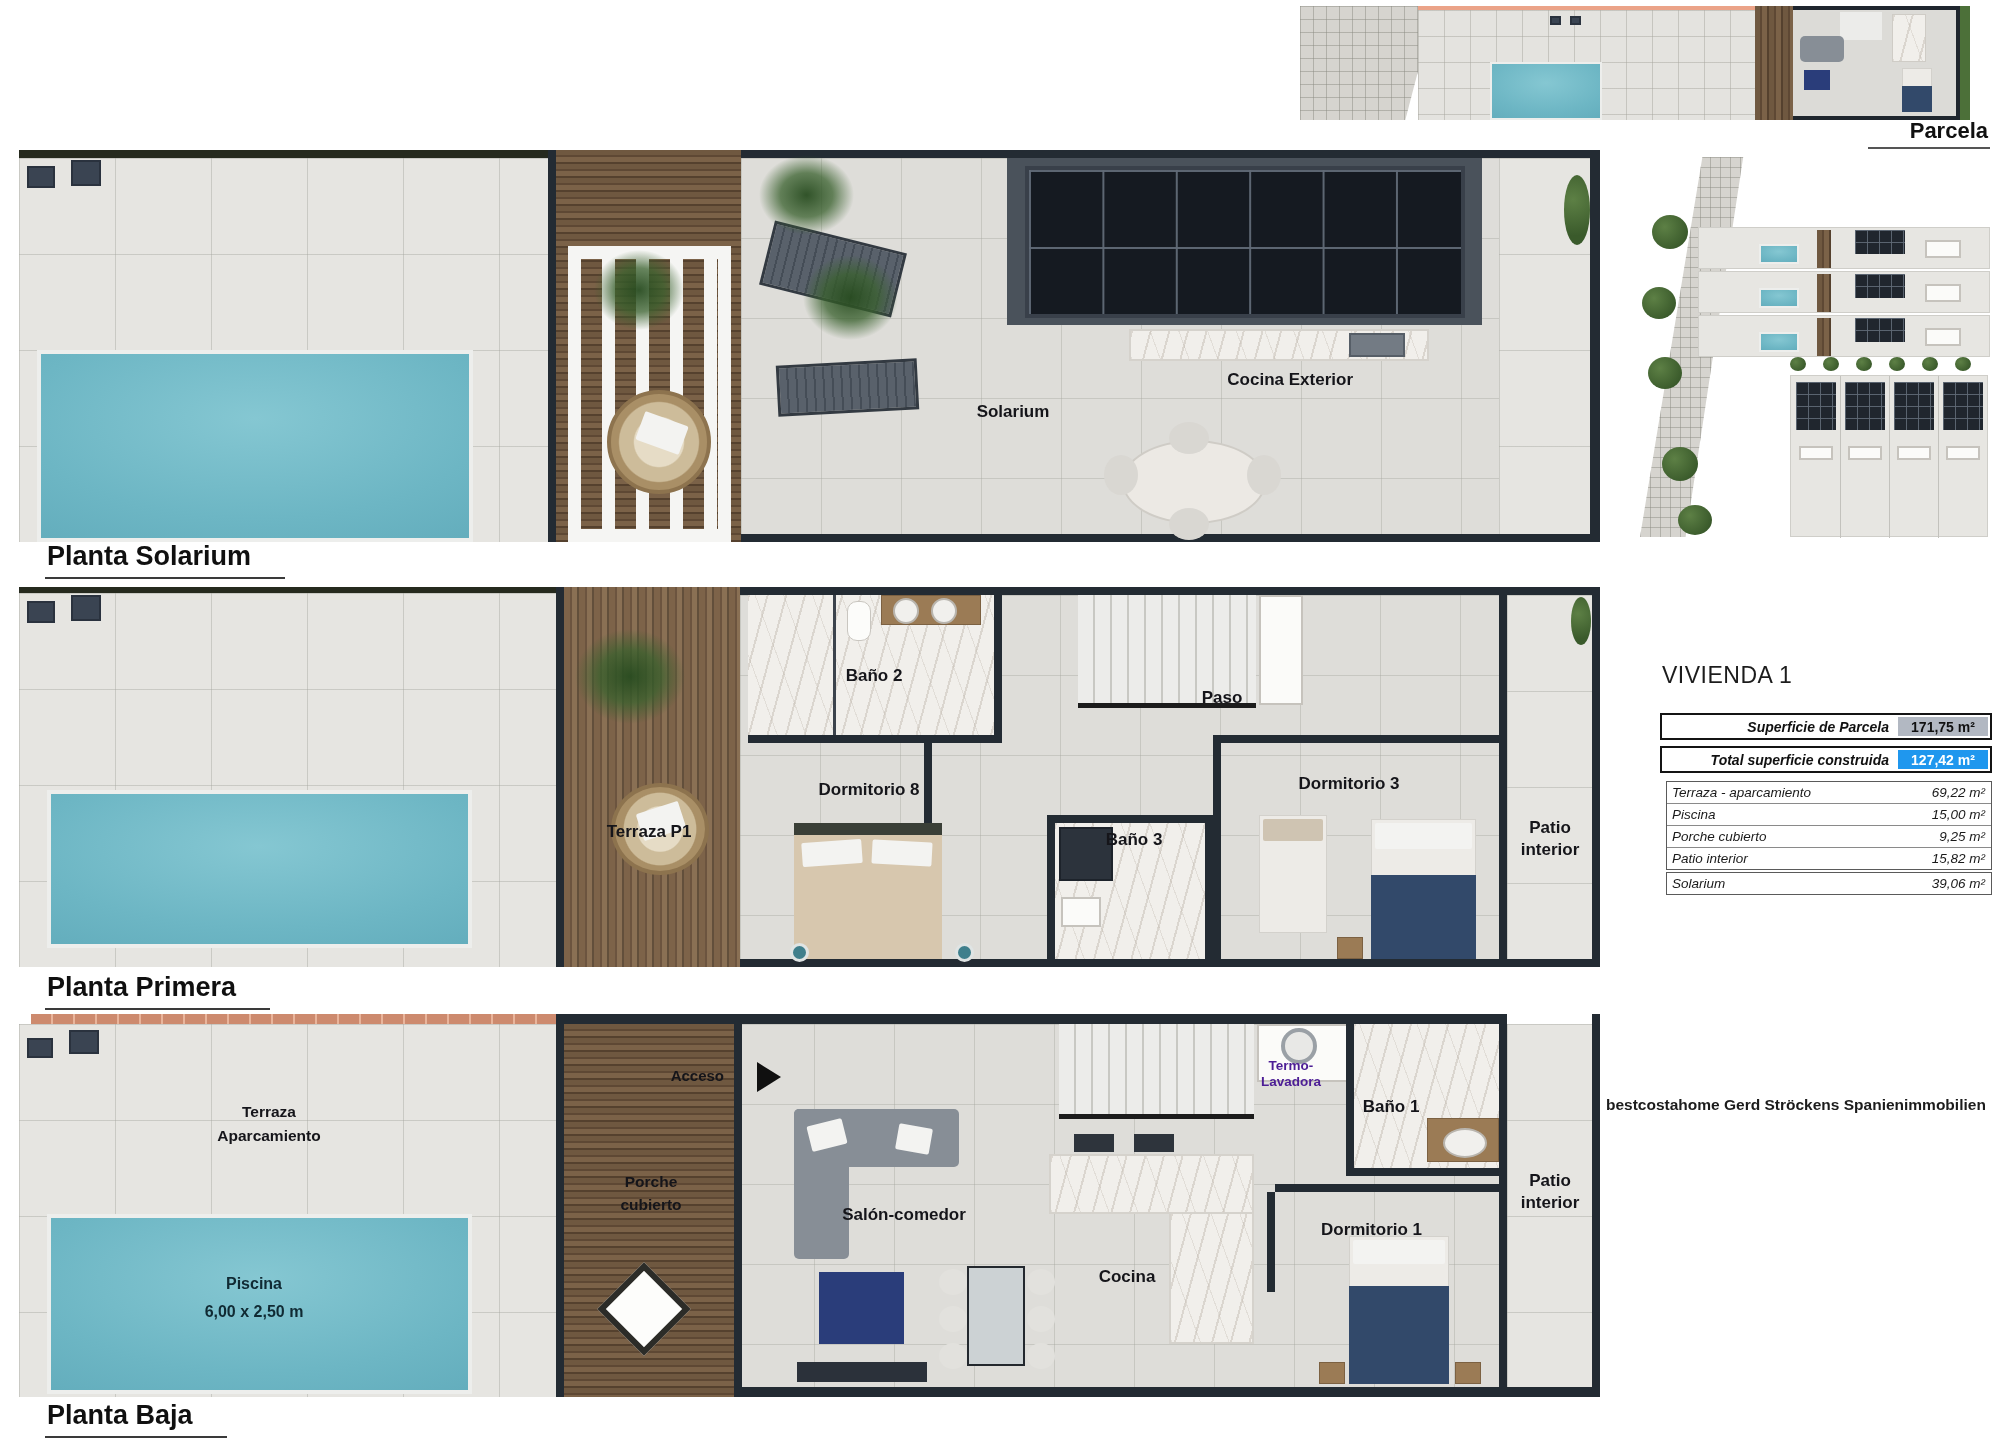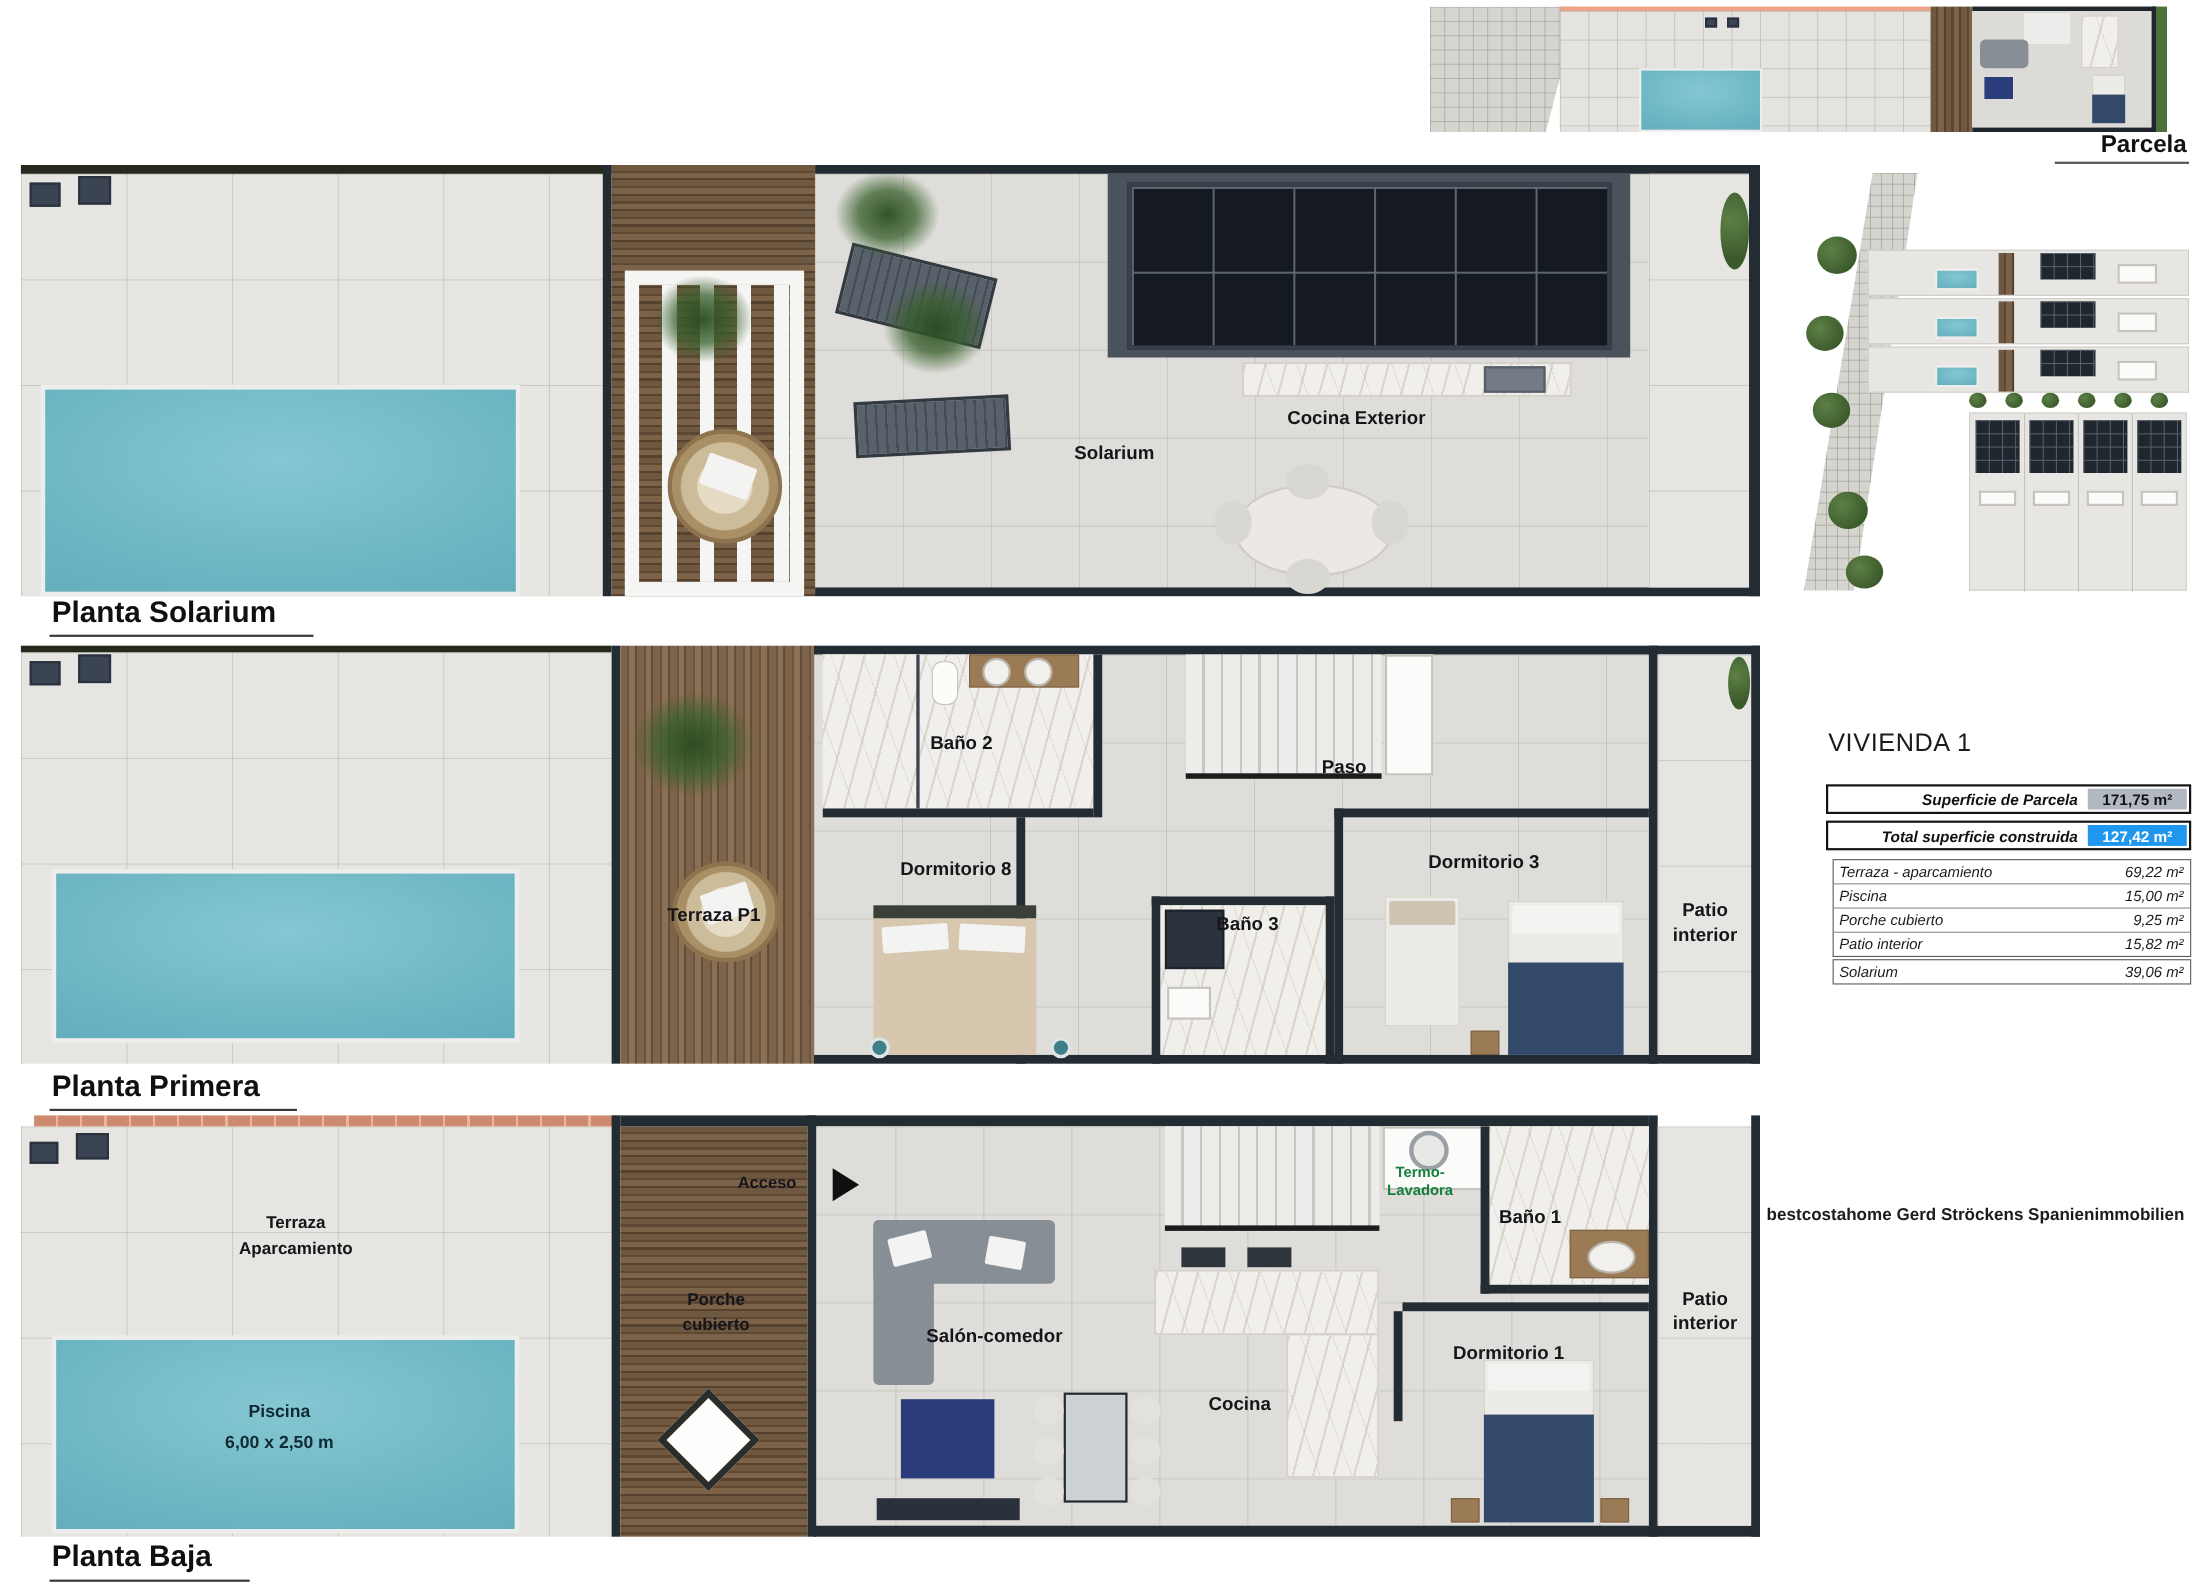--- a/index.html
+++ b/index.html
@@ -54,21 +54,21 @@
   .rug{background:#2a3d7a;}
   .bed-beige{background:#d7c7ae;}
   .bed-white{background:#edebe7;border:1px solid #d3d1cc;box-sizing:border-box;}
   .bed-navy{background:#32496a;}
   .wood-item{background:#9b7b55;border:1px solid #7c6142;box-sizing:border-box;}
   .wicker{border-radius:50%;background:radial-gradient(circle,#e6dcc6 0 36%,#cdbc9a 38% 58%,#a98f66 60% 100%);border:4px solid #8d734e;box-sizing:border-box;}
   .pergola{border:13px solid #f5f5f3;box-sizing:border-box;
         background:repeating-linear-gradient(90deg,transparent 0 21px,#f5f5f3 21px 34px);}
   
   .room-label{font-weight:bold;font-size:17px;line-height:1.3;color:#15151a;text-align:center;}
-  .room-label-sm{font-weight:bold;font-size:13.5px;line-height:1.15;color:#15803d;text-align:center;}
+  .room-label-sm{font-weight:bold;font-size:13.5px;line-height:1.15;color:#4c1d95;text-align:center;}
   .floor-title{display:inline-block;font-weight:bold;font-size:27px;color:#101010;
         border-bottom:2px solid #3a3a3a;padding:0 34px 5px 2px;}
   .vivienda-title{font-size:23px;color:#1c1c1c;letter-spacing:.5px;}
   .sum-row{display:flex;align-items:stretch;border:2.5px solid #141414;background:#fff;box-sizing:border-box;padding:2px;}
   .sum-label{flex:1;display:flex;align-items:center;justify-content:flex-end;
         font-style:italic;font-weight:bold;font-size:14px;color:#111;padding-right:9px;}
   .sum-val{width:90px;display:flex;align-items:center;justify-content:center;
         font-weight:bold;font-size:14px;}
   .det-box{border:1.5px solid #5a5a5a;background:#fff;box-sizing:border-box;}
   .det-row{display:flex;height:21px;align-items:center;border-bottom:1px solid #8a8a8a;
@@ -118,21 +118,21 @@
     <div class="abs" style="left:1085px;top:305px;width:34px;height:40px;background:#d9d7d2;border-radius:50%;"></div>
     <div class="abs" style="left:1228px;top:305px;width:34px;height:40px;background:#d9d7d2;border-radius:50%;"></div>
     <div class="abs" style="left:1150px;top:272px;width:40px;height:32px;background:#d9d7d2;border-radius:50%;"></div>
     <div class="abs" style="left:1150px;top:358px;width:40px;height:32px;background:#d9d7d2;border-radius:50%;"></div>
 
     <div class="abs palm" style="left:740px;top:5px;width:95px;height:80px;"></div>
     <div class="abs palm" style="left:784px;top:105px;width:95px;height:85px;"></div>
     <div class="abs hedge" style="left:1545px;top:25px;width:26px;height:70px;"></div>
 
     <div class="abs room-label" style="left:924px;top:251px;width:140px;"><span>Solarium</span></div>
-    <div class="abs room-label" style="left:1094px;top:219px;width:240px;"><span>Cocina Exterior</span></div>
+    <div class="abs room-label" style="left:1094px;top:219px;width:240px;text-align:right;"><span>Cocina Exterior</span></div>
   </div>
   <div class="abs" style="left:45px;top:541px;">
     <span class="floor-title">Planta Solarium</span>
   </div>
 
   <div class="abs" style="left:19px;top:587px;width:1581px;height:380px;">
     <div class="abs tile" style="left:0;top:6px;width:537px;height:374px;"></div>
     <div class="abs wall-olive" style="left:0;top:0;width:537px;height:6px;"></div>
     <div class="abs ac" style="left:8px;top:14px;width:28px;height:22px;"></div>
     <div class="abs ac" style="left:52px;top:8px;width:30px;height:26px;"></div>

